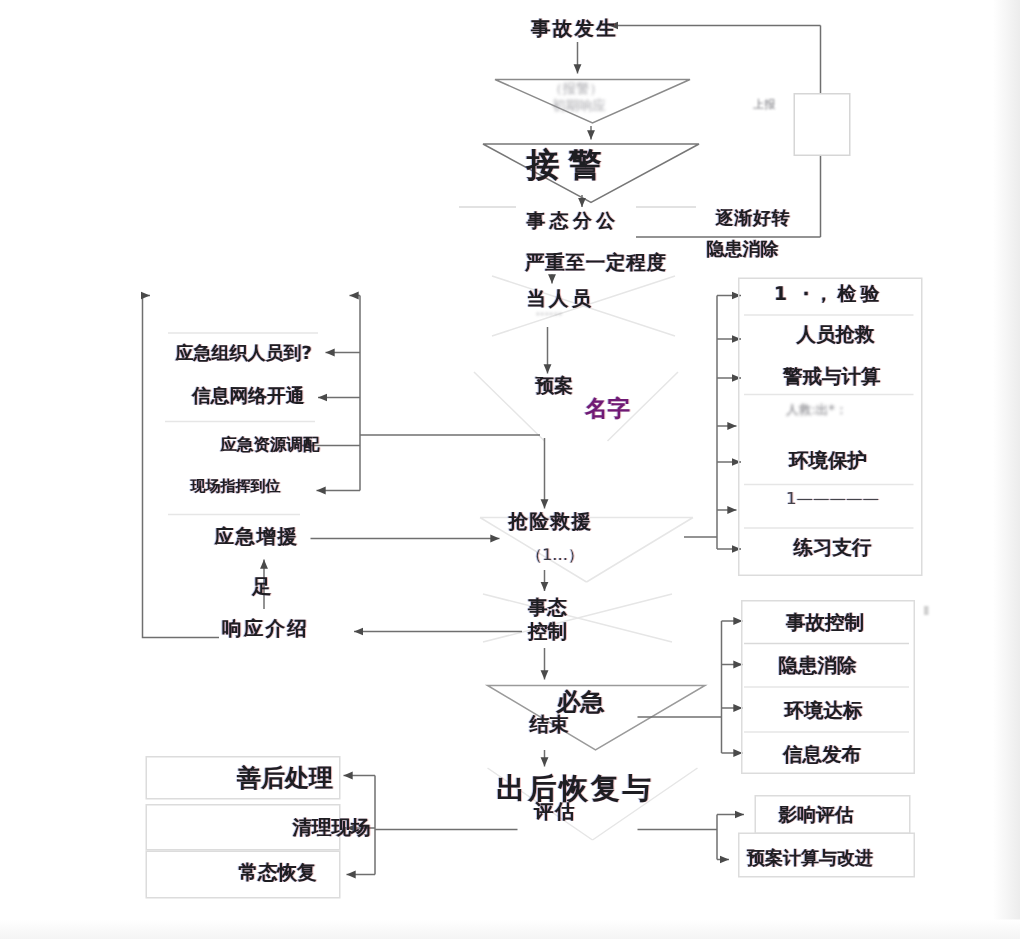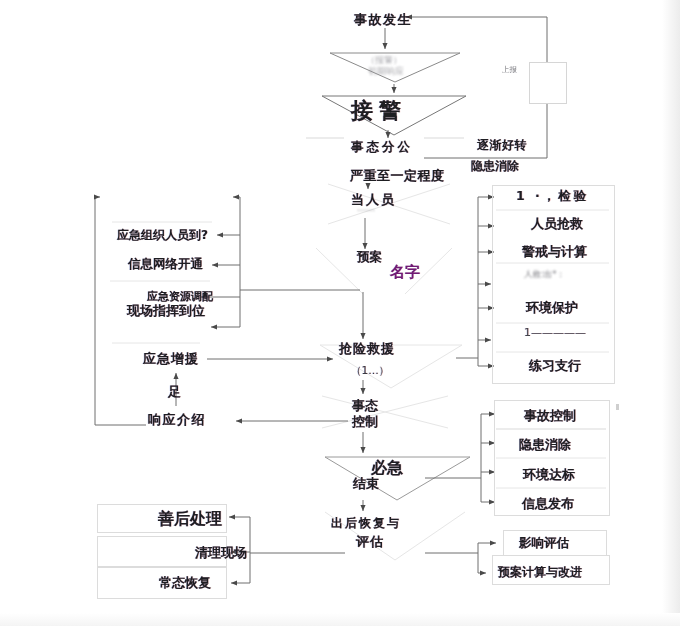--- a/index.html
+++ b/index.html
@@ -132,29 +132,29 @@
   <div class="ghost" style="left:357px;top:206px;font-size:9px;color:#6a6a70;">⋯⋯</div>
 
   <div class="lbl" style="left:357px;top:251px;font-size:12.5px;">预案</div>
   <div class="lbl" style="left:354px;top:265px;font-size:15px;color:#701a75;margin-left:36px;">名字</div>
   <div class="lbl" style="left:339px;top:342px;font-size:13px;letter-spacing:1px;">抢险救援</div>
   <div class="lbl soft" style="left:351px;top:365px;font-size:10.5px;color:#3a3a40;">（1…）</div>
   <div class="lbl" style="left:352px;top:399px;font-size:13px;">事态</div>
   <div class="lbl" style="left:352px;top:415px;font-size:13px;">控制</div>
   <div class="lbl" style="left:371px;top:460px;font-size:16px;">必急</div>
   <div class="lbl" style="left:353px;top:477px;font-size:13px;">结束</div>
-  <div class="lbl" style="left:331px;top:517px;font-size:12px;letter-spacing:2px;">出后恢复与</div>
+  <div class="lbl" style="left:331px;top:517px;font-size:19px;letter-spacing:2px;">出后恢复与</div>
   <div class="lbl" style="left:356px;top:535px;font-size:13px;letter-spacing:1px;">评估</div>
   <div class="lbl" style="left:168px;top:385px;font-size:13px;">足</div>
   <div class="lbl" style="left:148px;top:413px;font-size:13px;letter-spacing:1.5px;">响应介绍</div>
 
   <div class="lbl" style="left:117px;top:229px;font-size:12px;">应急组织人员到?</div>
   <div class="lbl" style="left:128px;top:258px;font-size:12.5px;">信息网络开通</div>
   <div class="lbl" style="left:127px;top:291px;font-size:11px;padding-left:20px;">应急资源调配</div>
-  <div class="lbl" style="left:127px;top:304px;font-size:13px;">现场指挥到位</div>
+  <div class="lbl" style="left:127px;top:320px;font-size:10px;">现场指挥到位</div>
   <div class="lbl" style="left:143px;top:352px;font-size:13px;letter-spacing:1px;">应急增援</div>
 
   <div class="lbl" style="left:516px;top:190px;font-size:12.5px;letter-spacing:3px;">1 ·，检验</div>
   <div class="lbl" style="left:531px;top:217px;font-size:13px;">人员抢救</div>
   <div class="lbl" style="left:522px;top:245px;font-size:13px;text-align:right;">警戒与计算</div>
   <div class="ghost" style="left:524px;top:270px;font-size:8.5px;color:#55555c;">人救:出*：</div>
   <div class="lbl" style="left:526px;top:301px;font-size:13px;">环境保护</div>
   <div class="lbl soft" style="left:524px;top:327px;font-size:11px;color:#44444a;">1—————</div>
   <div class="lbl" style="left:529px;top:359px;font-size:13px;">练习支行</div>
 

